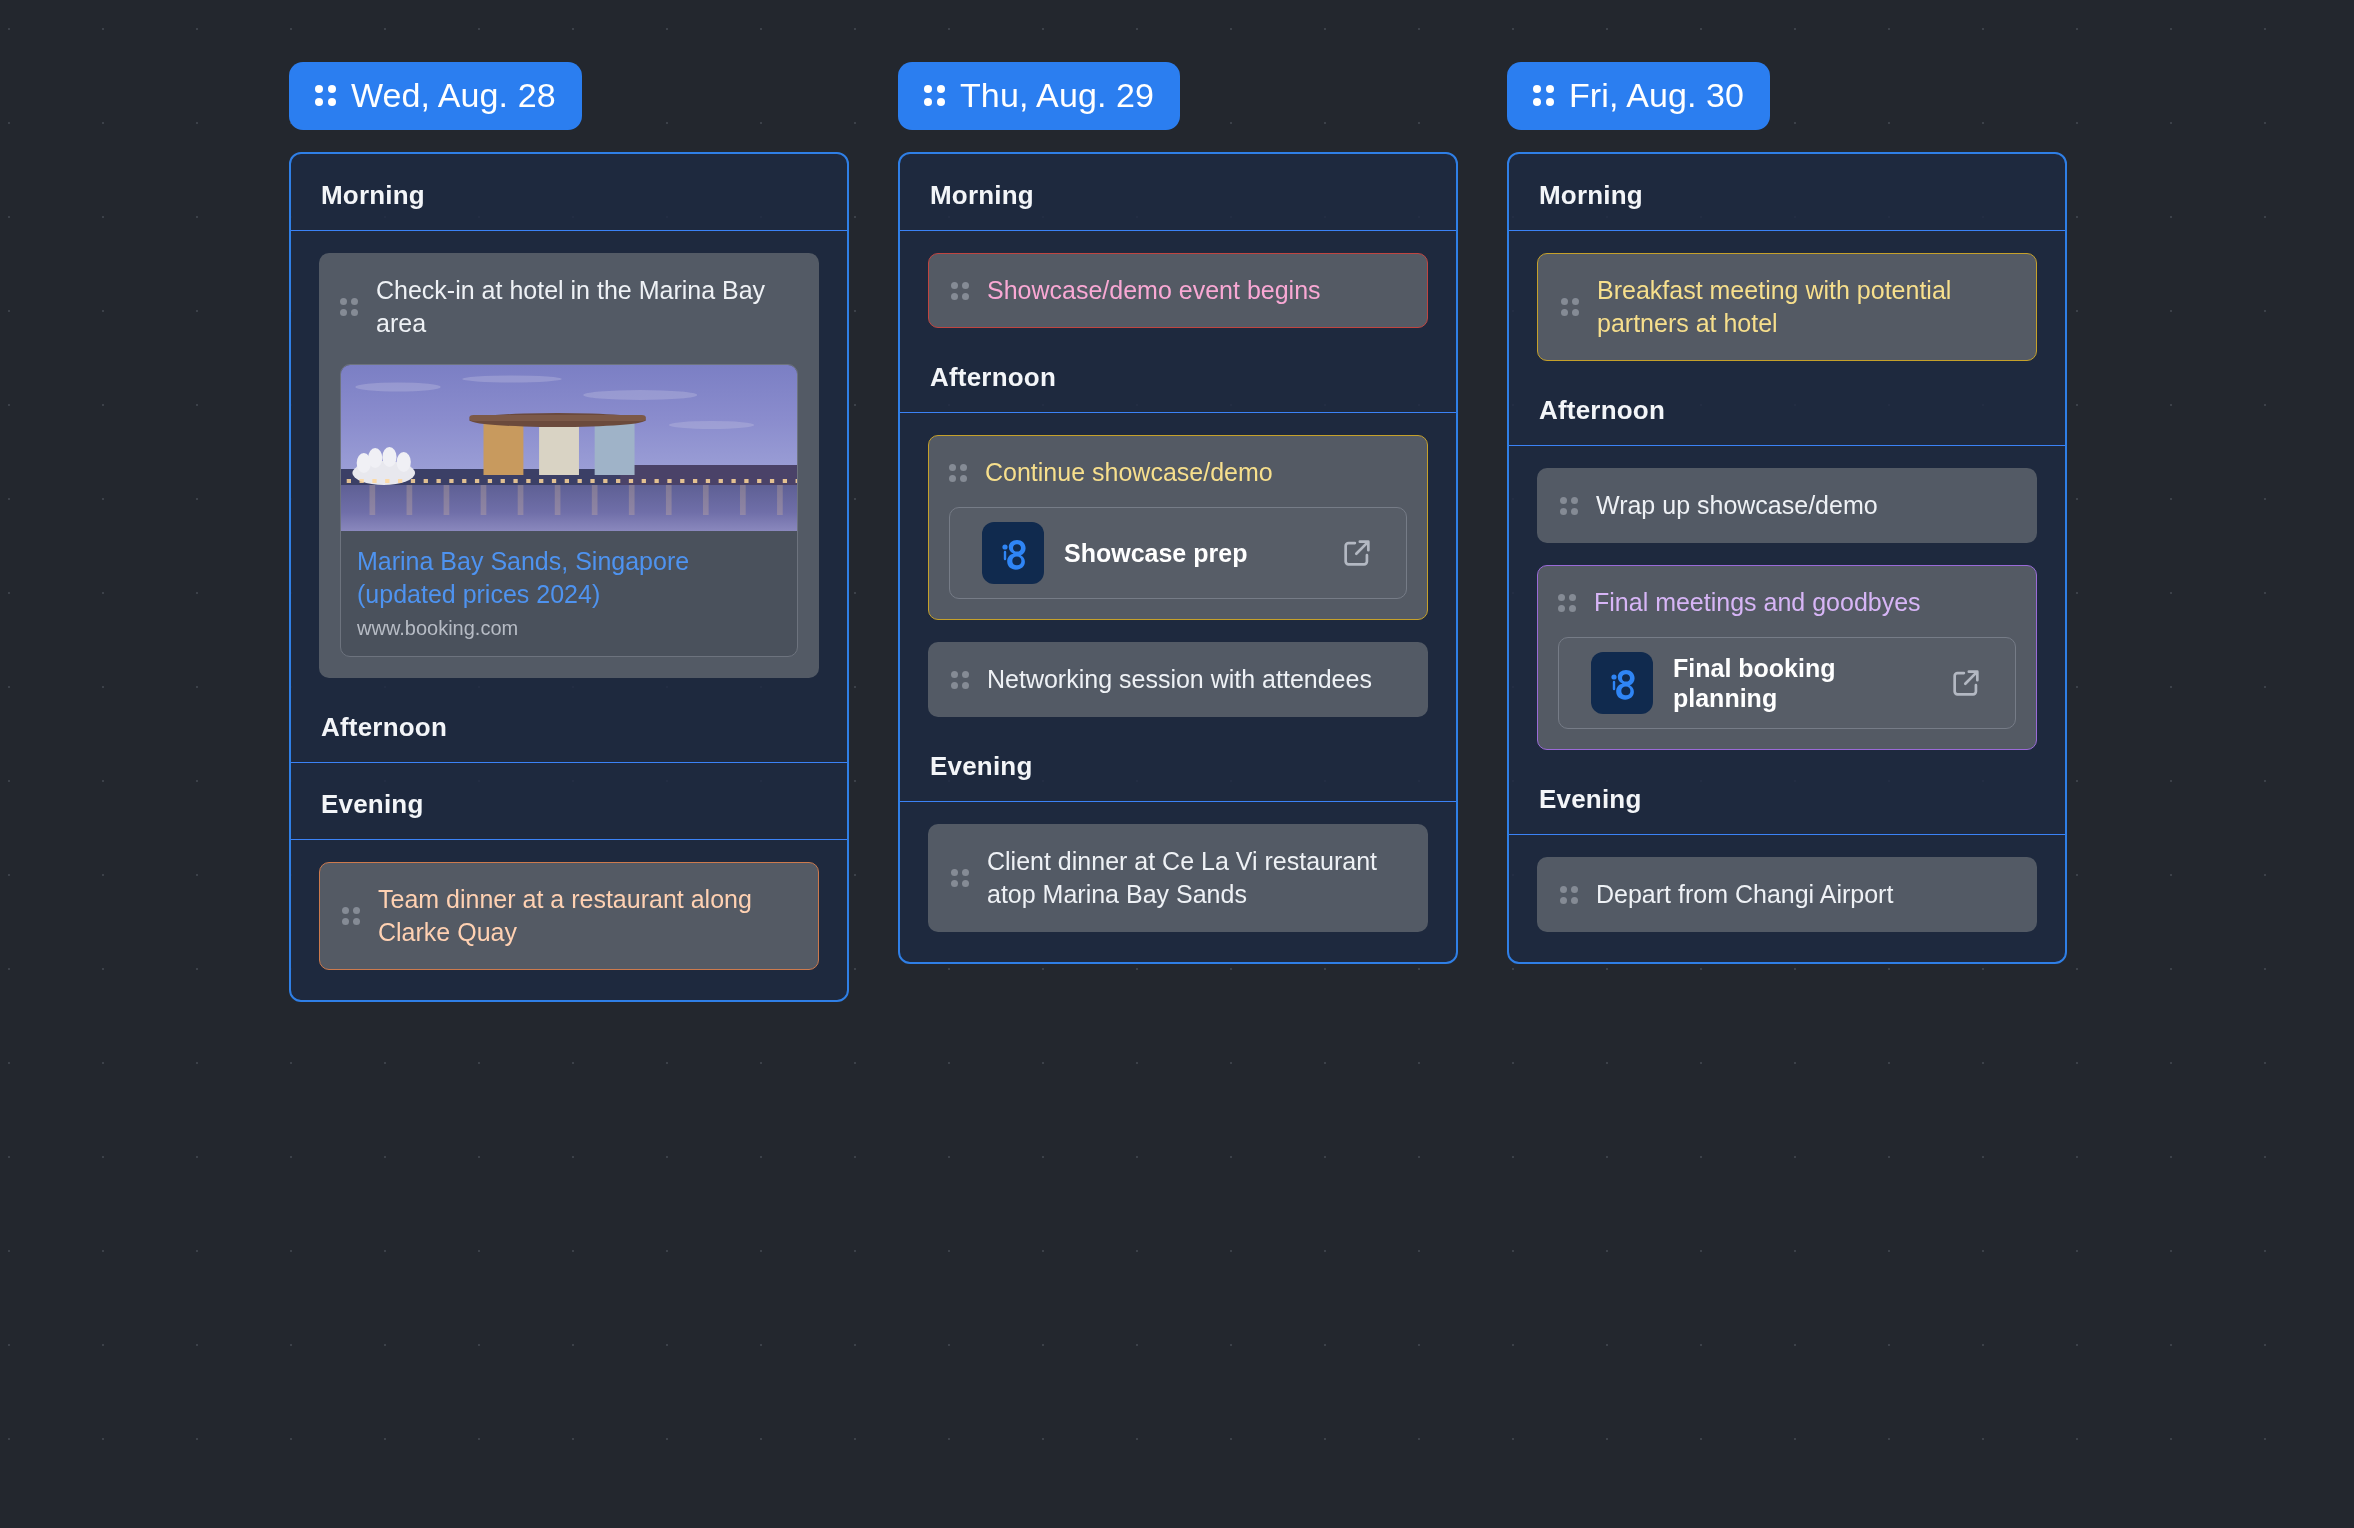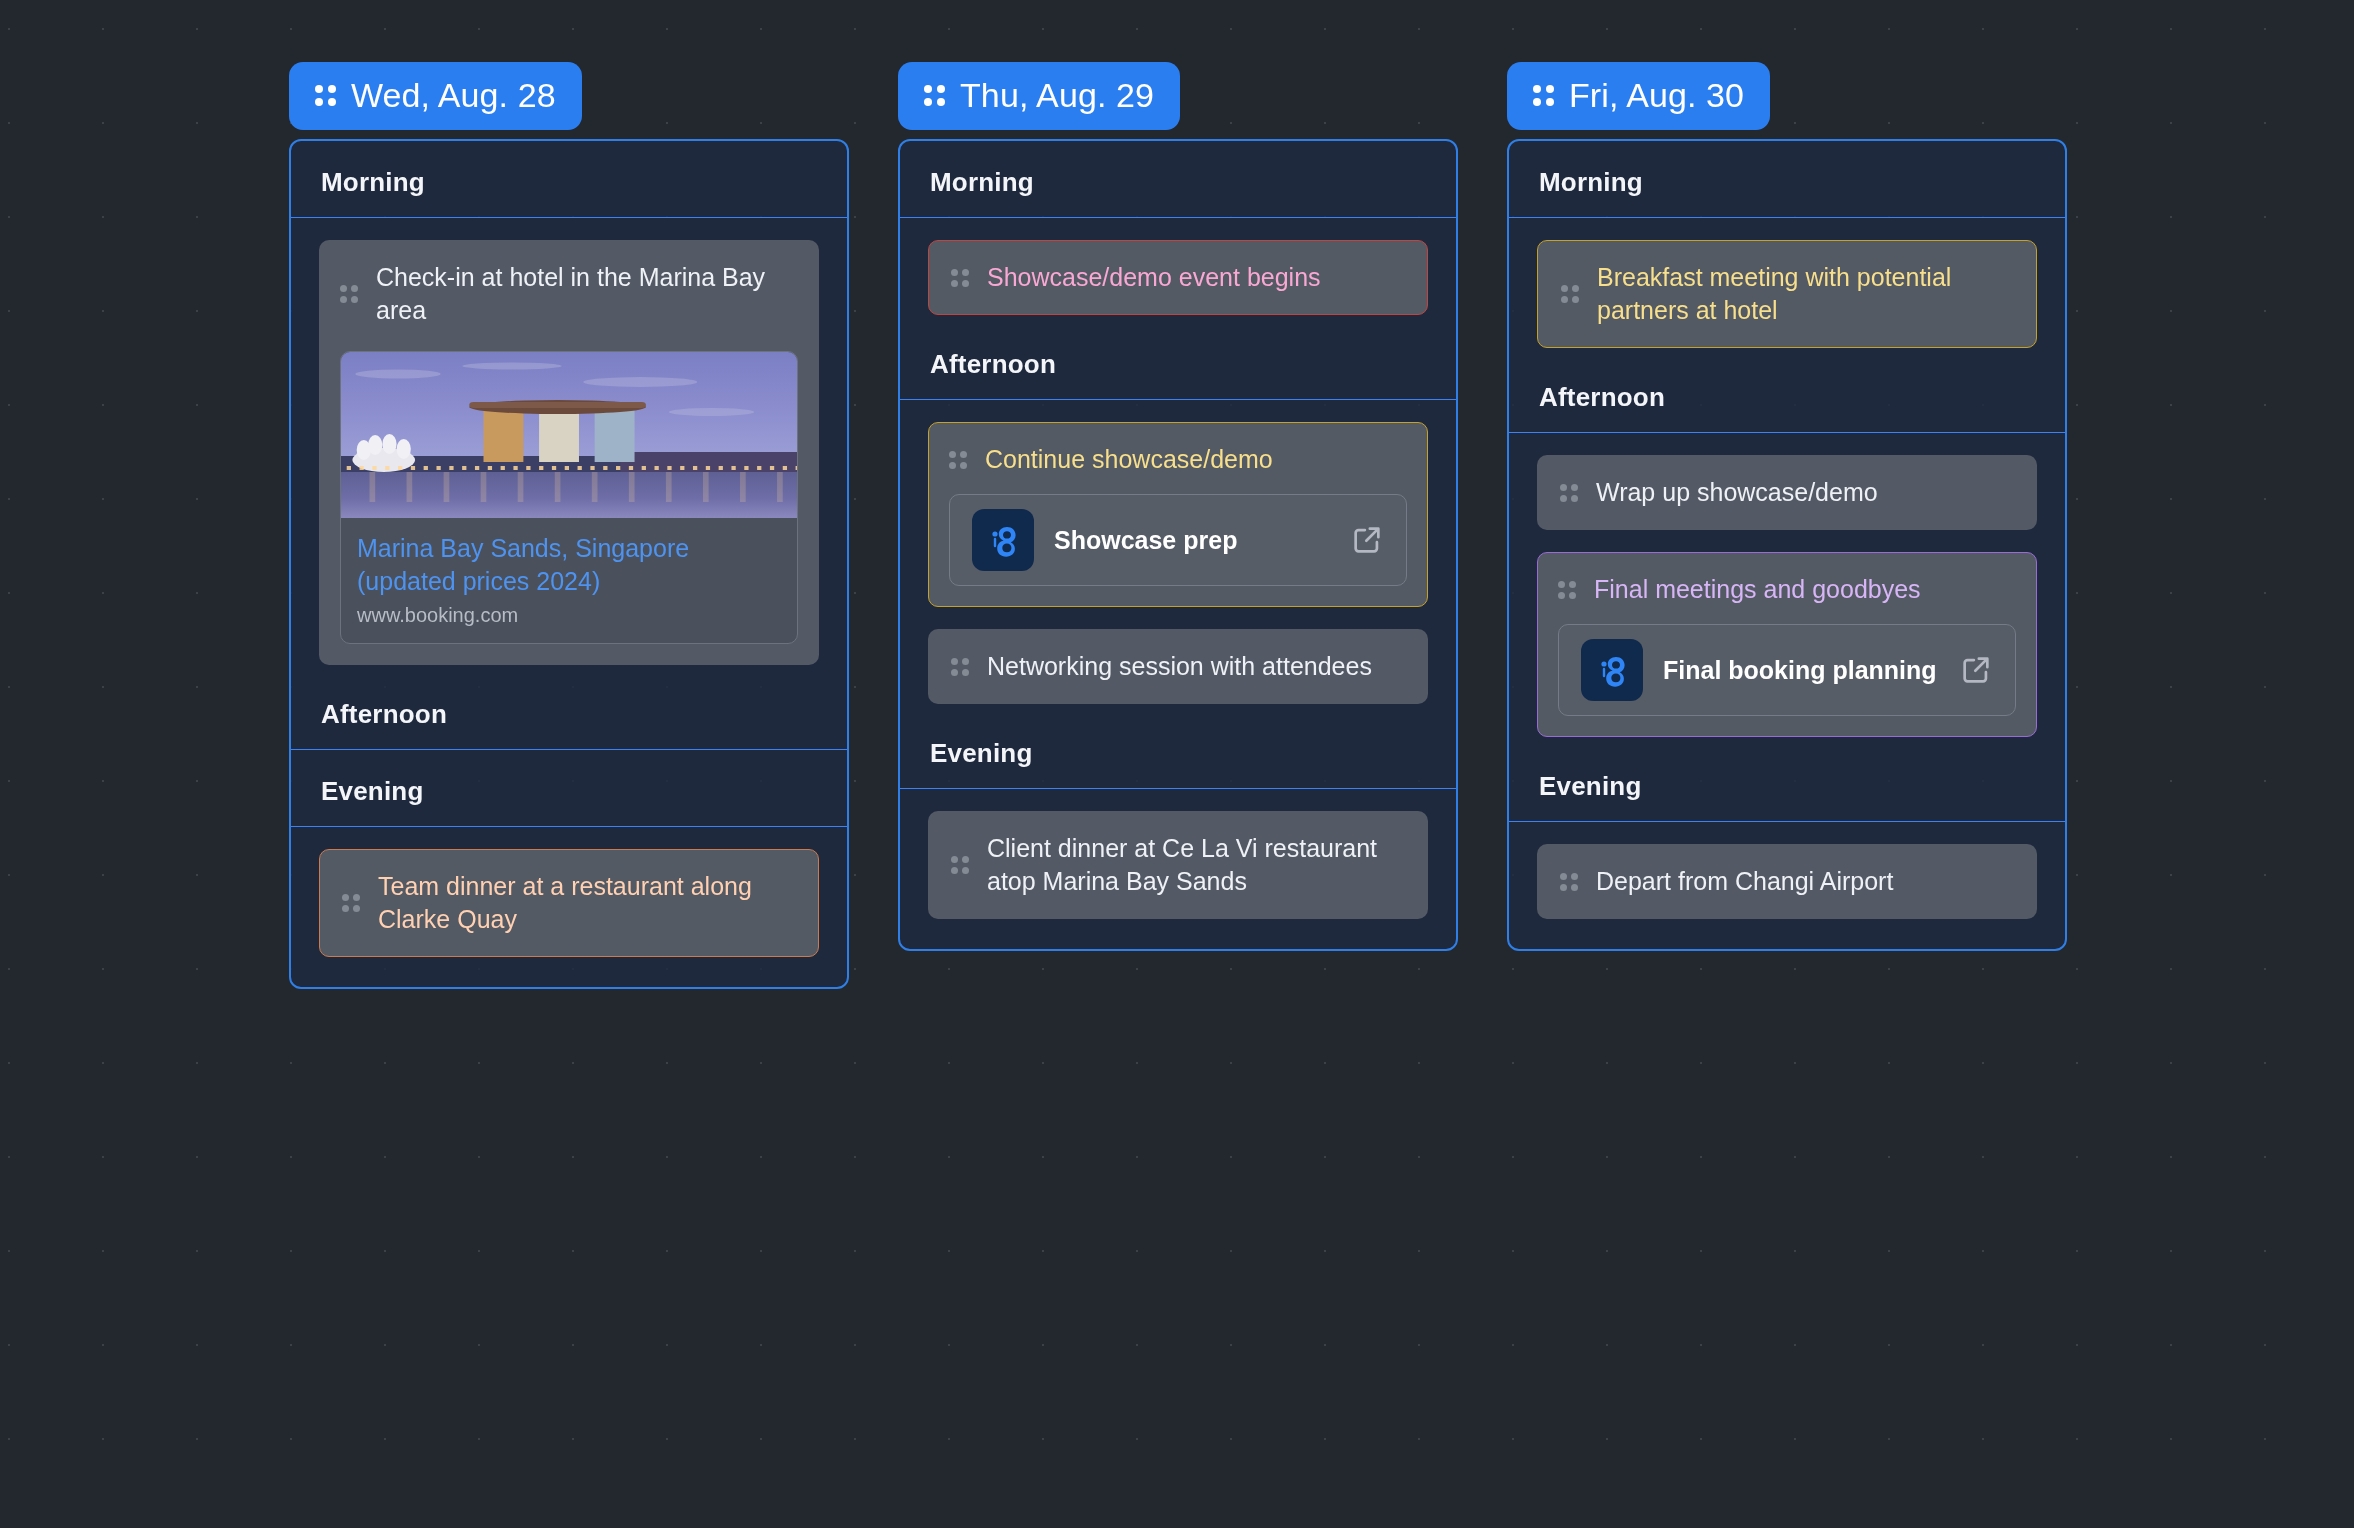--- a/index.html
+++ b/index.html
@@ -41,21 +41,21 @@
 
   
   .day-pill {
     display: inline-flex;
     align-items: center;
     gap: 15px;
     background: #2b7ef0;
     border-radius: 14px;
     padding: 16px 26px 18px 26px;
     align-self: flex-start;
-    margin-bottom: 9px;
+    margin-bottom: 22px;
     cursor: grab;
   }
   .day-pill .day-label {
     color: #ffffff;
     font-size: 34px;
     font-weight: 400;
     letter-spacing: 0.1px;
     line-height: 1;
     white-space: nowrap;
   }
@@ -155,21 +155,21 @@
     gap: 18px;
   }
 
   
   .attachment {
     display: flex;
     align-items: center;
     gap: 20px;
     border: 1px solid #767c87;
     border-radius: 10px;
-    padding: 14px 22px;
+    padding: 14px 32px;
     background: rgba(255,255,255,0.02);
     cursor: pointer;
   }
   .app-icon {
     flex: 0 0 auto;
     width: 62px;
     height: 62px;
     border-radius: 12px;
     background: #102a4e;
     display: flex;

